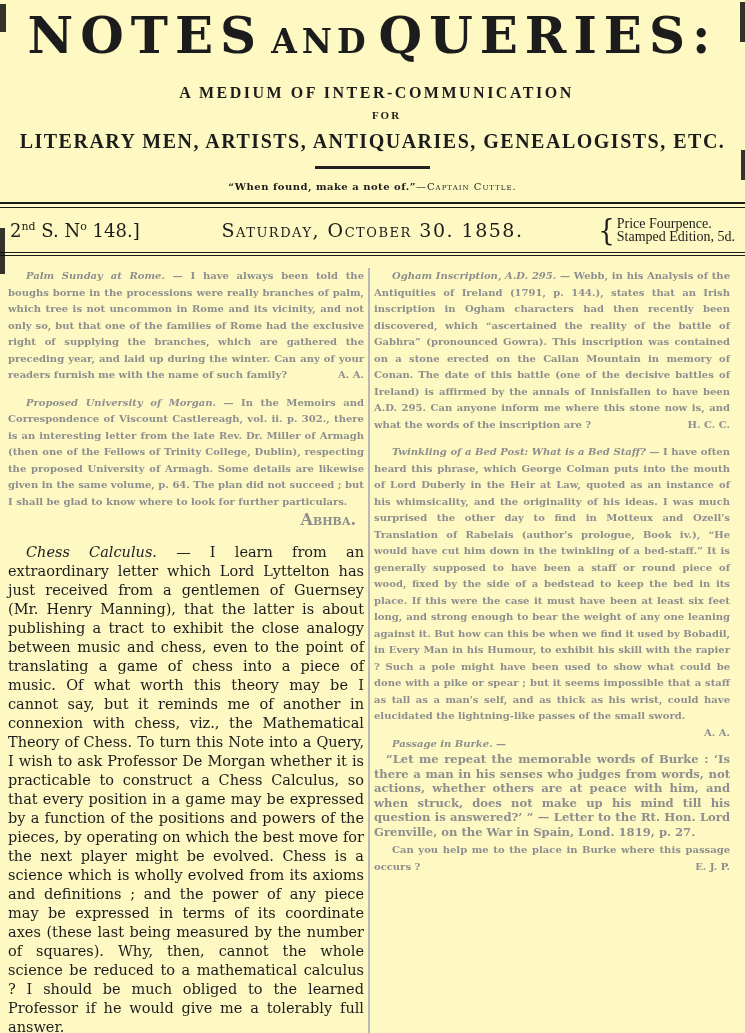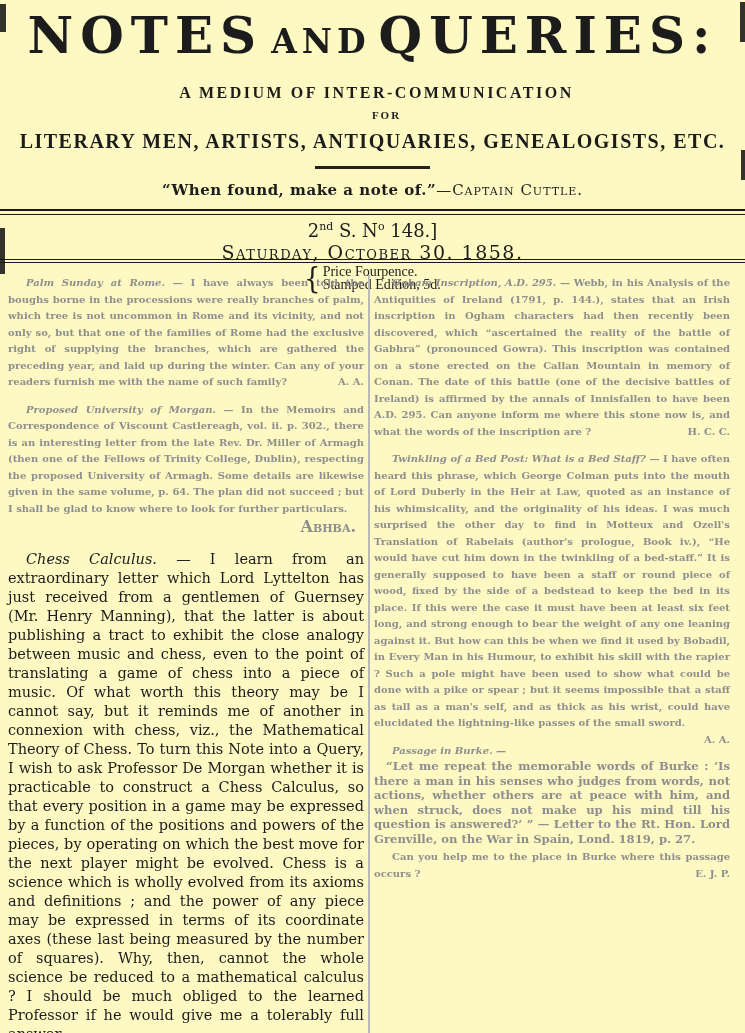--- a/index.html
+++ b/index.html
@@ -21,32 +21,32 @@
 
   
   .masthead{text-align:center;padding-top:8px;}
   .title-line{font-weight:bold;letter-spacing:7px;line-height:56px;white-space:nowrap;}
   .title-big{font-size:50px;}
   .title-and{font-size:33px;letter-spacing:5px;padding:0 8px;}
   .subtitle{font-size:16px;font-weight:bold;letter-spacing:2.5px;margin-top:8px;font-family:"Liberation Serif",serif;margin-left:8px;}
   .for-word{font-size:11px;font-weight:bold;letter-spacing:2px;margin-top:7px;font-family:"Liberation Serif",serif;padding-left:28px;}
   .audience{font-size:20px;font-weight:bold;letter-spacing:1.5px;margin-top:9px;font-family:"Liberation Serif",serif;white-space:nowrap;}
   .mid-rule{width:115px;height:3px;background:#222;margin:13px auto 0 auto;}
-  .motto{margin-top:12px;font-size:15px;}
+  .motto{margin-top:12px;font-size:10px;}
   .motto-quote{font-weight:bold;letter-spacing:.5px;}
   .motto-attrib{font-variant:small-caps;letter-spacing:1px;}
 
   .double-rule{margin-top:10px;height:3px;border-top:2px solid #1a1a1a;border-bottom:1px solid #1a1a1a;}
   .double-rule.thin{margin-top:0;border-top:1px solid #1a1a1a;border-bottom:1px solid #1a1a1a;height:2px;}
 
   
-  .issue-bar{display:flex;align-items:center;padding:5px 10px;height:34px;flex-direction:column;}
+  .issue-bar{display:flex;align-items:center;padding:5px 10px;height:34px;}
   .issue-left{flex:1;font-size:18px;white-space:nowrap;}
   .issue-left sup{font-size:11px;}
-  .issue-date{flex:1.6;text-align:right;font-variant:small-caps;font-size:19px;letter-spacing:1.5px;white-space:nowrap;}
+  .issue-date{flex:1.6;text-align:center;font-variant:small-caps;font-size:19px;letter-spacing:1.5px;white-space:nowrap;}
   .issue-price{flex:1;display:flex;justify-content:flex-end;align-items:center;}
   .brace{font-size:26px;font-weight:400;transform:scaleY(1.15);margin-right:2px;}
   .price-lines{font-size:14px;line-height:13px;text-align:left;font-family:"Liberation Serif",serif;white-space:nowrap;}
 
   
   .columns{display:flex;padding:12px 8px 0 8px;align-items:stretch;height:790px;}
   .col{width:356px;}
   .col-divider{width:2px;background:#b9b9b6;margin:0 4px;flex:none;}
 
   .article{margin-bottom:11px;}

